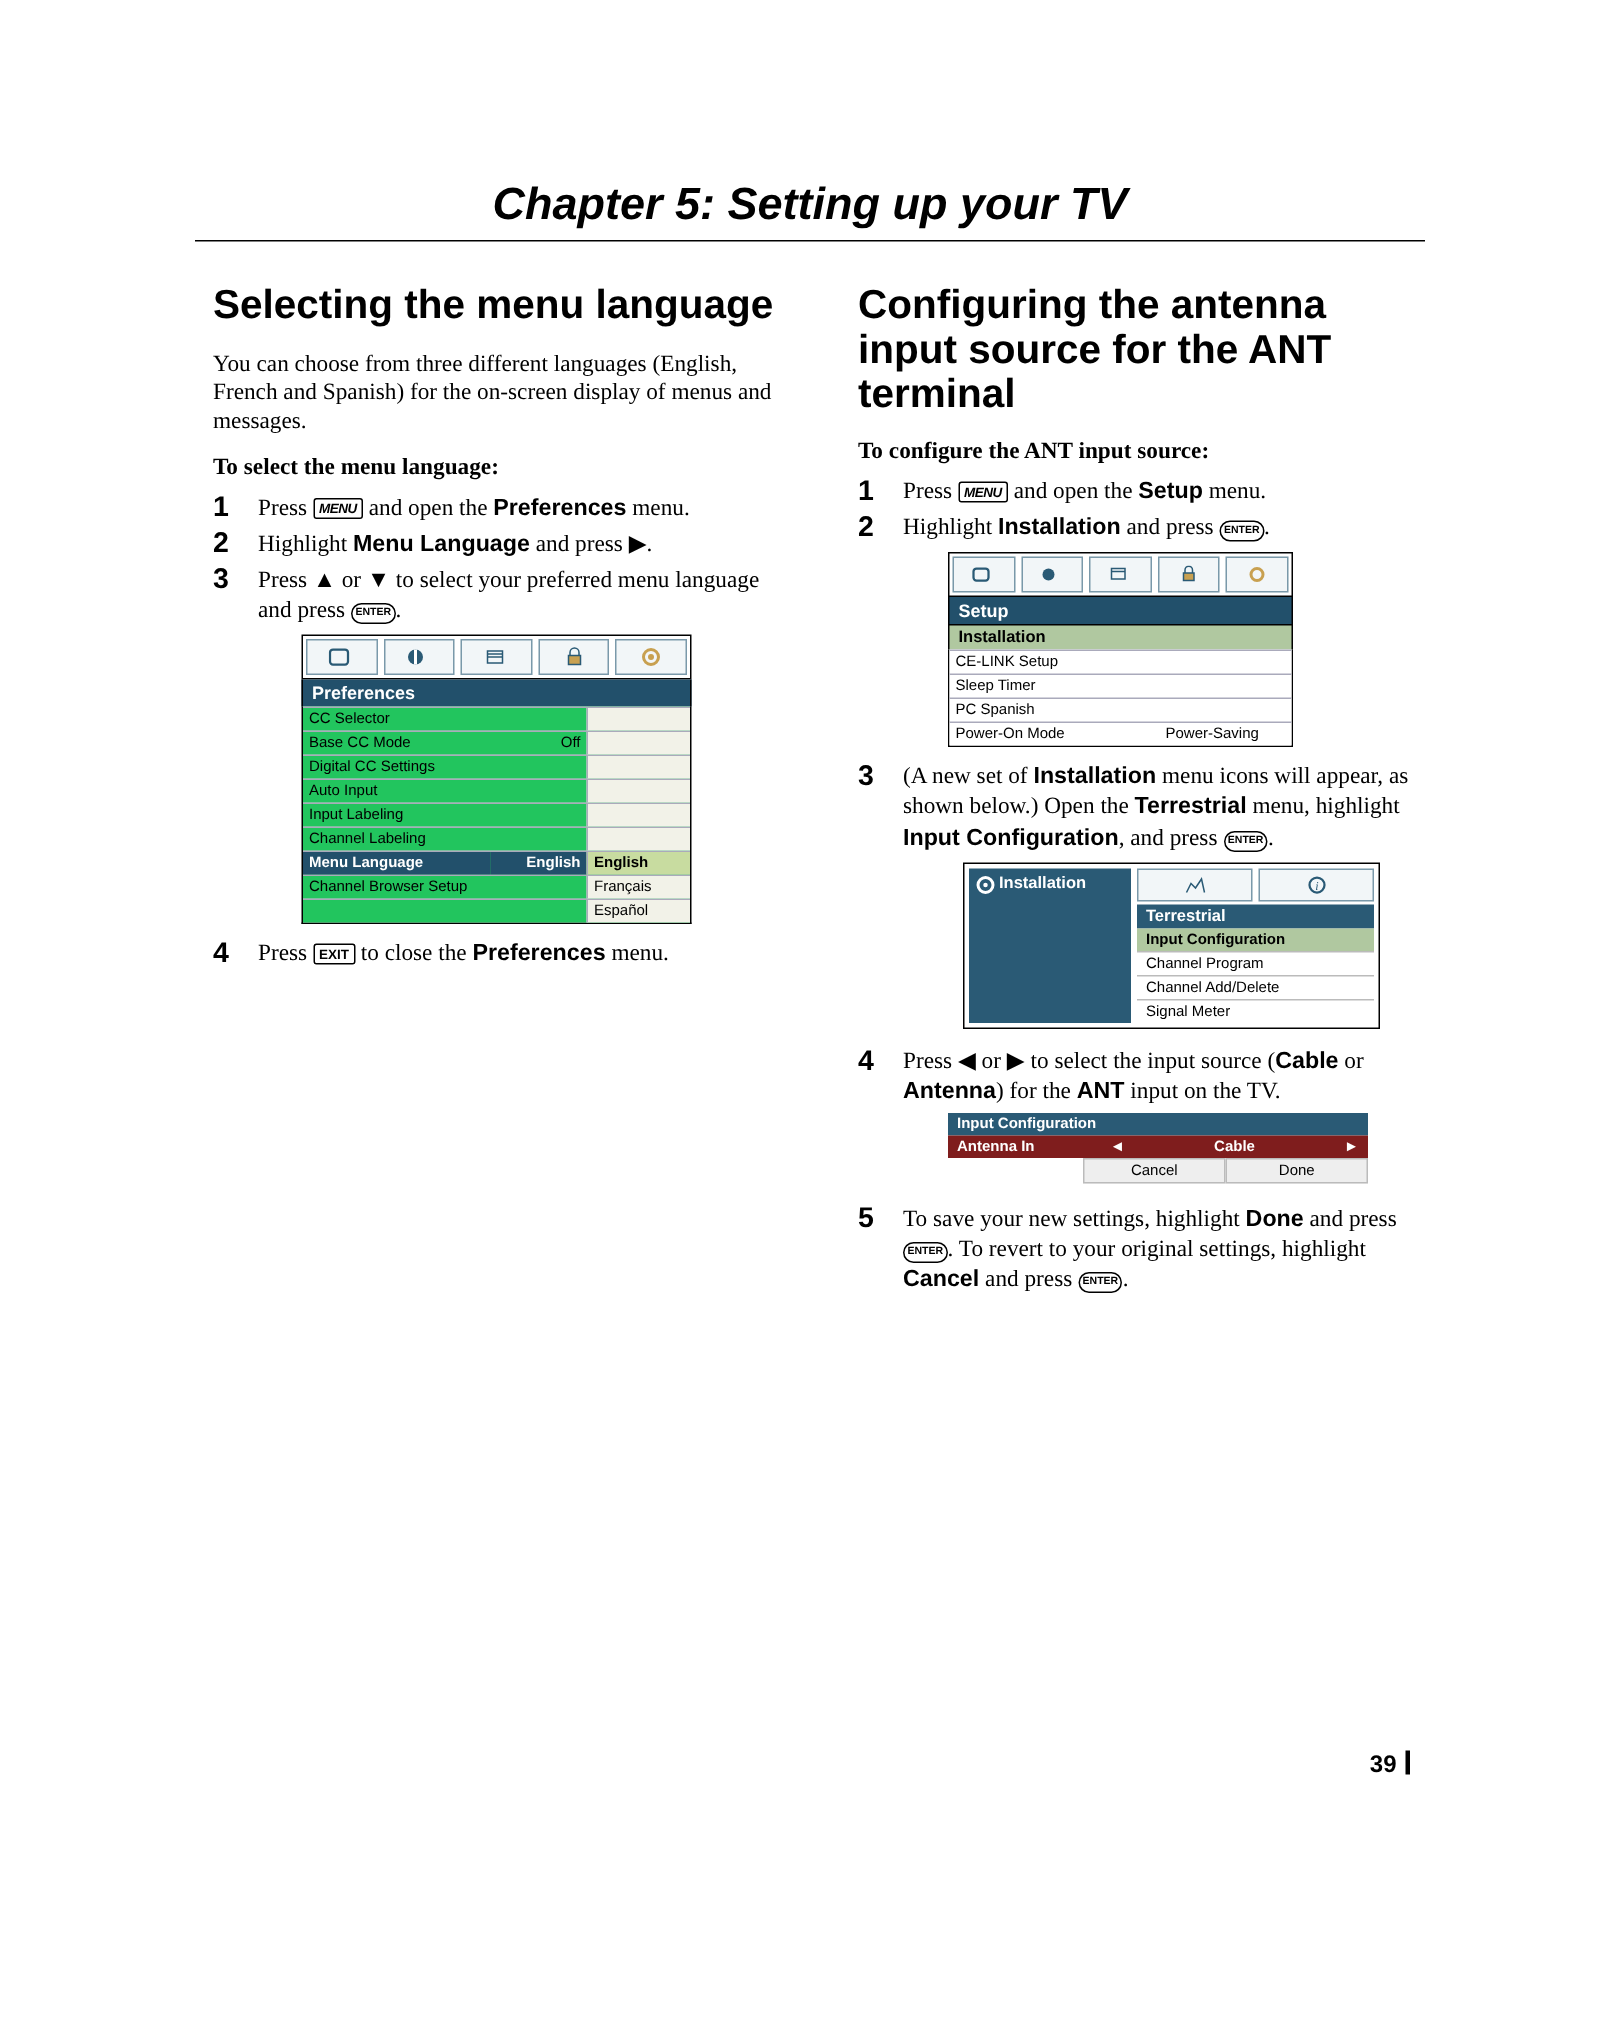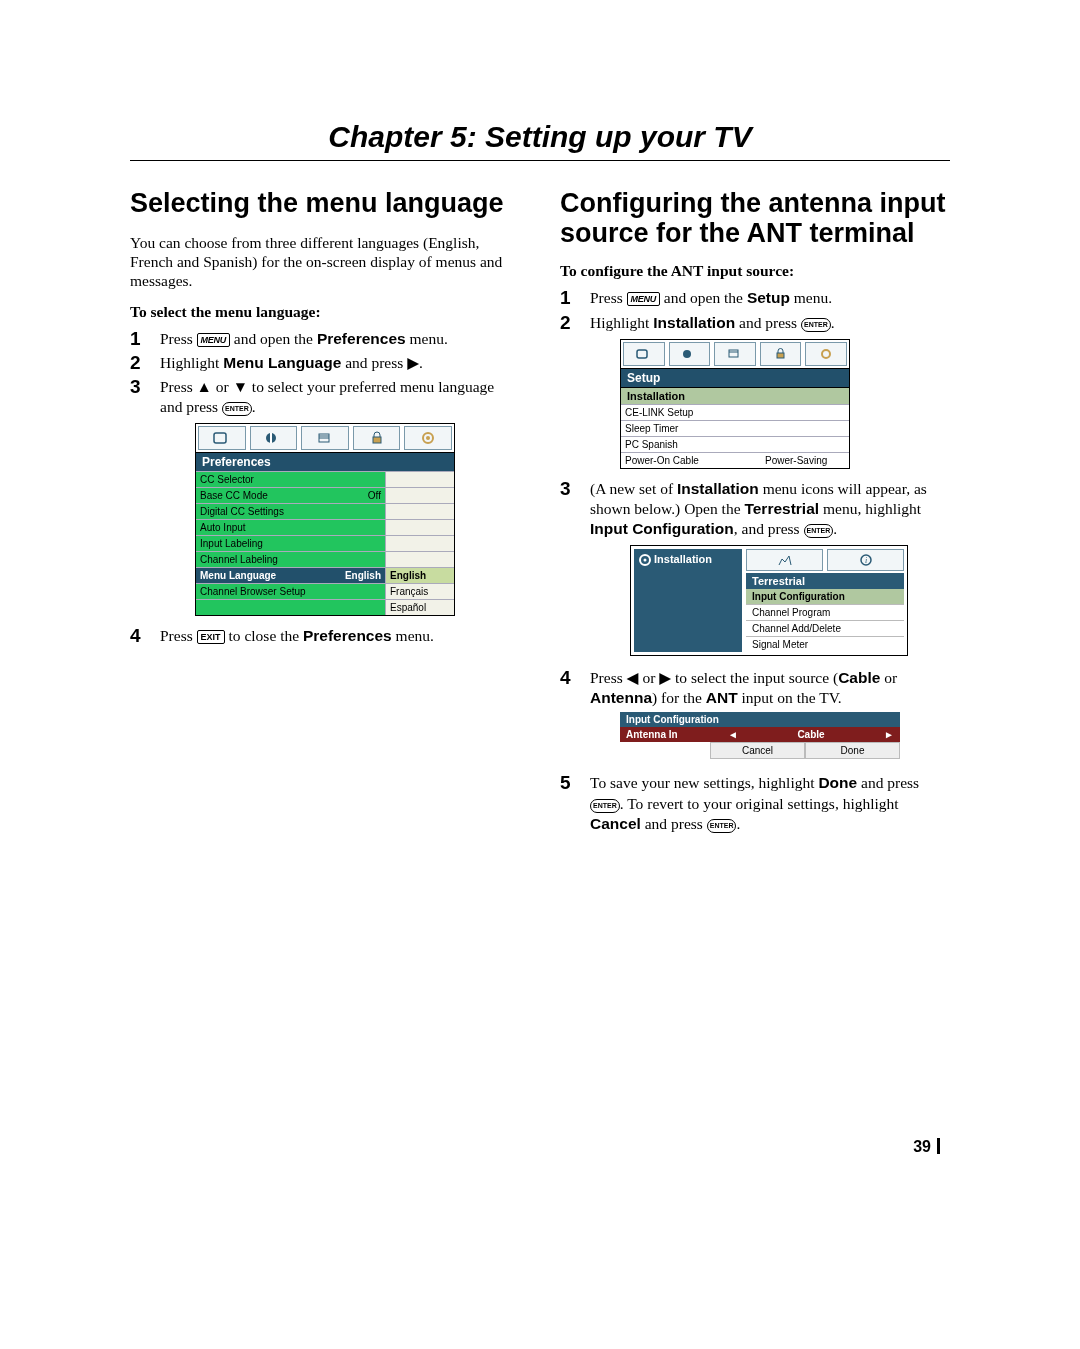--- a/index.html
+++ b/index.html
@@ -26,20 +26,21 @@
     border-top: 1px solid #000;
     margin: 0 0 28px 0;
   }
   .cols {
     display: flex;
     gap: 40px;
   }
   .col {
     flex: 1;
     min-width: 0;
+    margin-left: 12px;
   }
   h1.section {
     font-family: Arial, Helvetica, sans-serif;
     font-weight: bold;
     font-size: 27px;
     margin: 0 0 14px 0;
     line-height: 1.1;
   }
   p.body {
     font-size: 15.5px;
@@ -427,21 +428,21 @@
             </div>
           <div class="row">
               <div class="cell l">Sleep Timer</div>
               <div class="cell m"></div>
             </div>
           <div class="row">
               <div class="cell l">PC Spanish</div>
               <div class="cell m"></div>
             </div>
           <div class="row">
-              <div class="cell l">Power-On Cable</div>
+              <div class="cell l">Power-On Mode</div>
               <div class="cell m">Power-Saving</div>
             </div>
         </div>
       </div>
 
       <ol class="steps">
         <li>
           <span class="stepnum">3</span>
           <span class="steptext">
             <span>(A new set of </span><b>Installation</b><span> menu icons will appear, as shown below.) Open the </span><b>Terrestrial</b><span> menu, highlight </span><b>Input Configuration</b><span>, and press </span><span class="keycap oval">ENTER</span><span>.</span>

